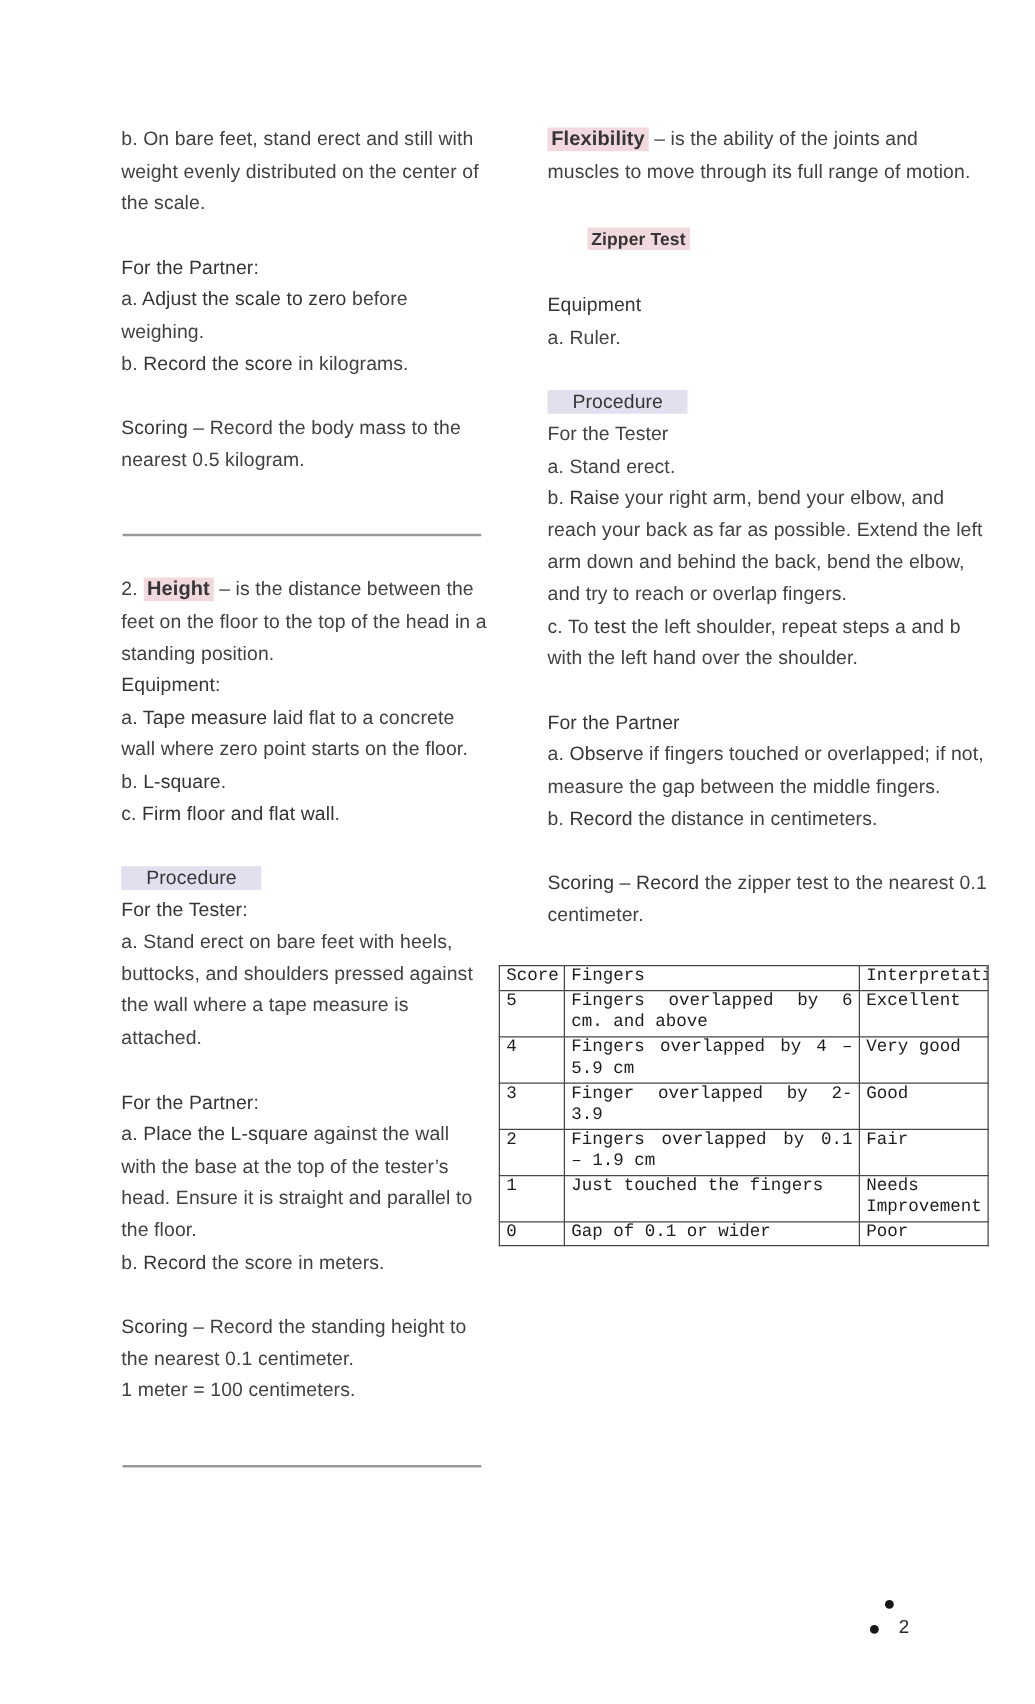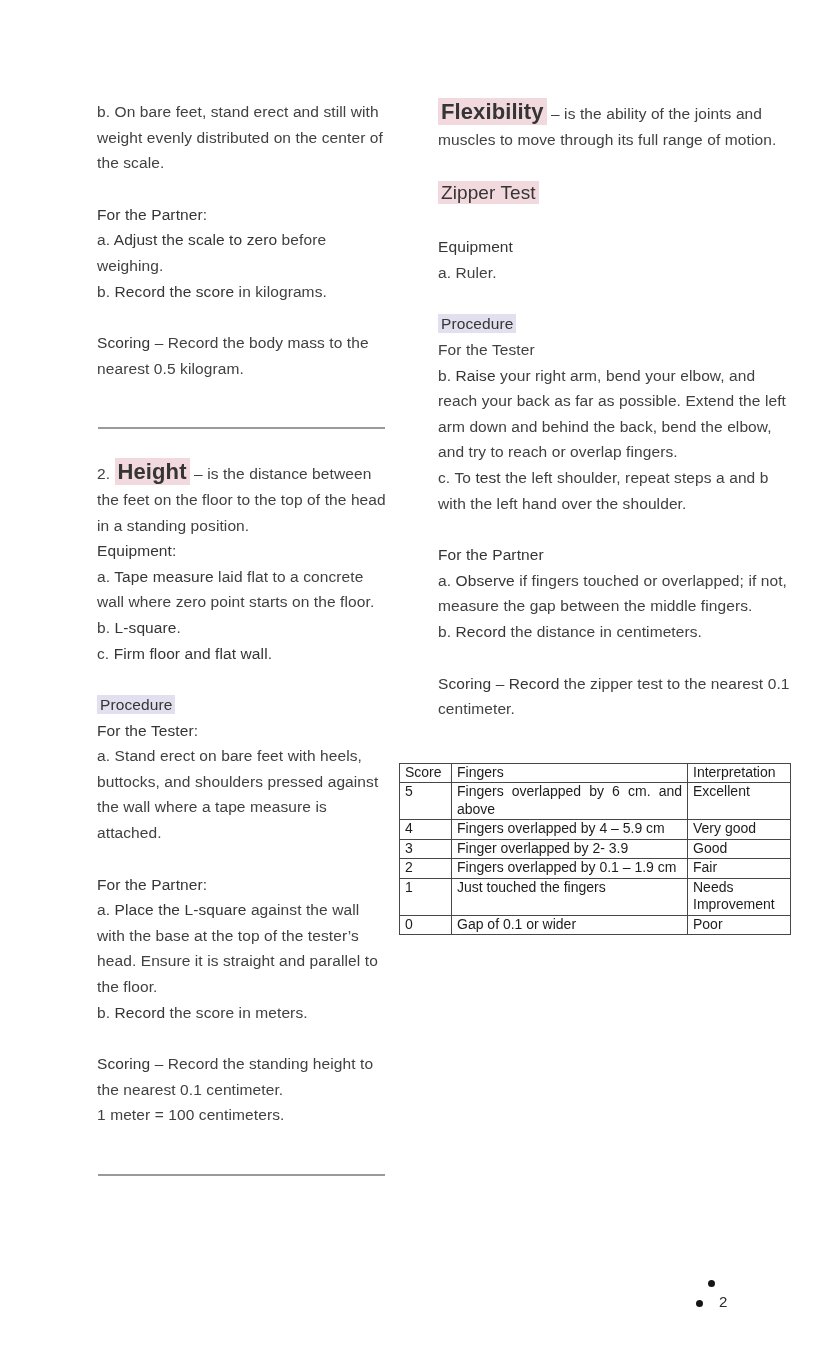--- a/index.html
+++ b/index.html
@@ -29,38 +29,38 @@
   .col-left{width:293px;}
   .col-right{width:353px;}
   p.para{
     margin:0;
     font-size:15.5px;
     line-height:25.6px;
     color:var(--text);
     letter-spacing:0.1px;
   }
   span.bold{font-weight:400;color:var(--bold-text);}
-  span.big{font-size:22px;font-weight:700;}
-  span.h2{font-size:19px;font-weight:400;line-height:30px;}
+  span.big{font-size:16px;font-weight:700;}
+  span.h2{font-size:14px;font-weight:700;line-height:30px;margin-left:32px;}
   span.hl-pink{background:var(--hl-pink);padding:1px 3px;}
-  span.hl-lavender{background:var(--hl-lavender);padding:1px 3px;}
+  span.hl-lavender{background:var(--hl-lavender);padding:1px 20px;}
   .gap{height:26px;}
   .divider{
     border:none;
     border-top:2px solid var(--rule);
     height:0;
     width:287px;
     margin:46px 0 30px 1px;
   }
   table.score-table{
     border-collapse:collapse;
     table-layout:fixed;
     width:391px;
-    margin:41px 0 0 -39px;
-    font-family:Liberation Sans, sans-serif;
+    margin:27px 0 0 -39px;
+    font-family:Liberation Mono, monospace;
     font-size:14px;
     color:var(--tbl-text);
   }
   table.score-table th,
   table.score-table td{
     border:1px solid var(--tbl-border);
     padding:0 5px 1px 5px;
     text-align:left;
     vertical-align:top;
     font-weight:400;
@@ -119,20 +119,21 @@
     <div class="col col-right" id="right-col">
         <p class="para"><span class="bold big hl-pink">Flexibility</span><span> – is the ability of the joints and muscles to move through its full range of motion.</span></p>
         <div class="gap"></div>
         <p class="para"><span class="bold h2 hl-pink">Zipper Test</span></p>
         <div class="gap"></div>
         <p class="para"><span class="bold">Equipment</span></p>
         <p class="para"><span>a. Ruler.</span></p>
         <div class="gap"></div>
         <p class="para"><span class="bold hl-lavender">Procedure</span></p>
         <p class="para"><span>For the Tester</span></p>
+        <p class="para"><span>a. Stand erect.</span></p>
         <p class="para"><span>b. </span><span class="bold">Raise</span><span> your right arm, bend your elbow, and reach your back as far as possible. Extend the left arm down and behind the back, bend the elbow, and try to reach or overlap fingers.</span></p>
         <p class="para"><span>c. To </span><span class="bold">test</span><span> the left shoulder, repeat steps a and b with the left hand over the shoulder.</span></p>
         <div class="gap"></div>
         <p class="para"><span class="bold">For the Partner</span></p>
         <p class="para"><span>a. </span><span class="bold">Observe</span><span> if fingers touched or overlapped; if not, measure the gap between the middle fingers.</span></p>
         <p class="para"><span>b. </span><span class="bold">Record</span><span> the distance in centimeters.</span></p>
         <div class="gap"></div>
         <p class="para"><span class="bold">Scoring</span><span> – </span><span class="bold">Record</span><span> the zipper test to the nearest 0.1 centimeter.</span></p>
         <table class="score-table">
           <colgroup>

